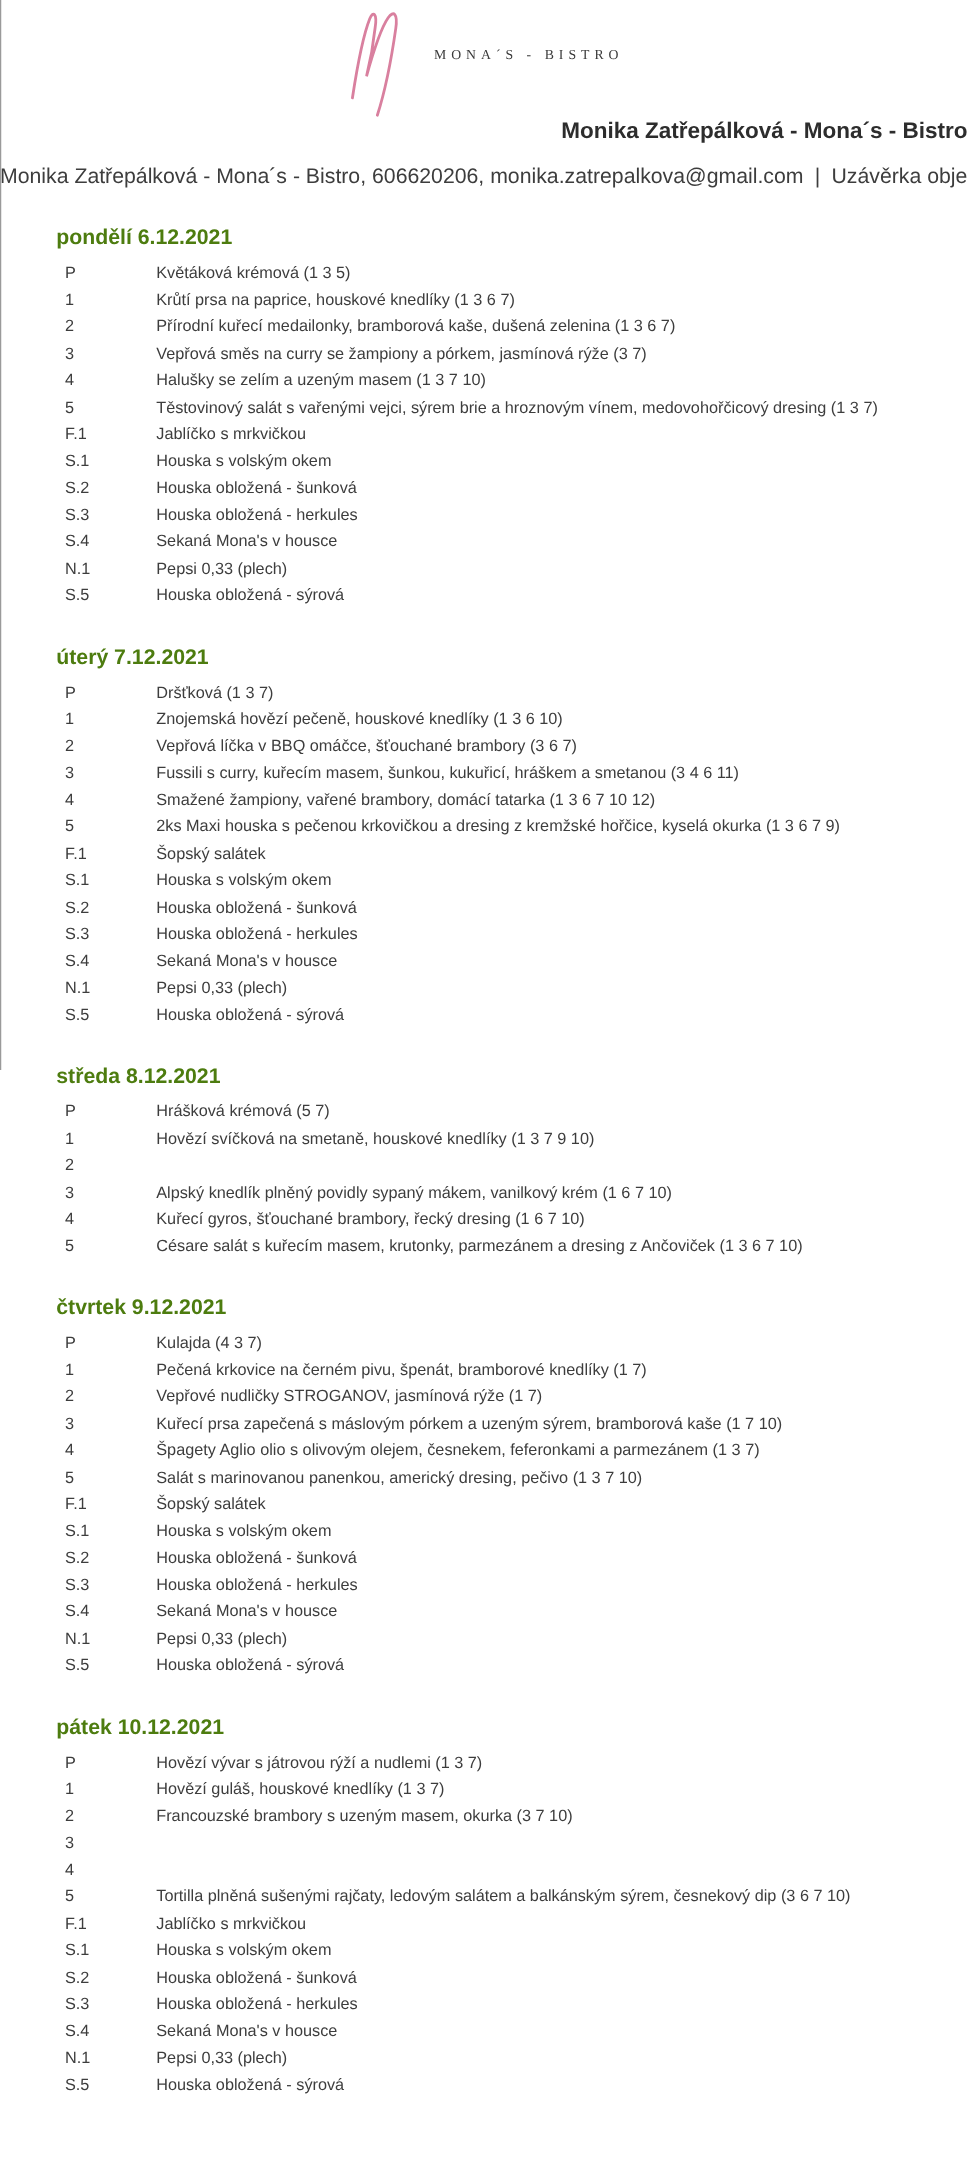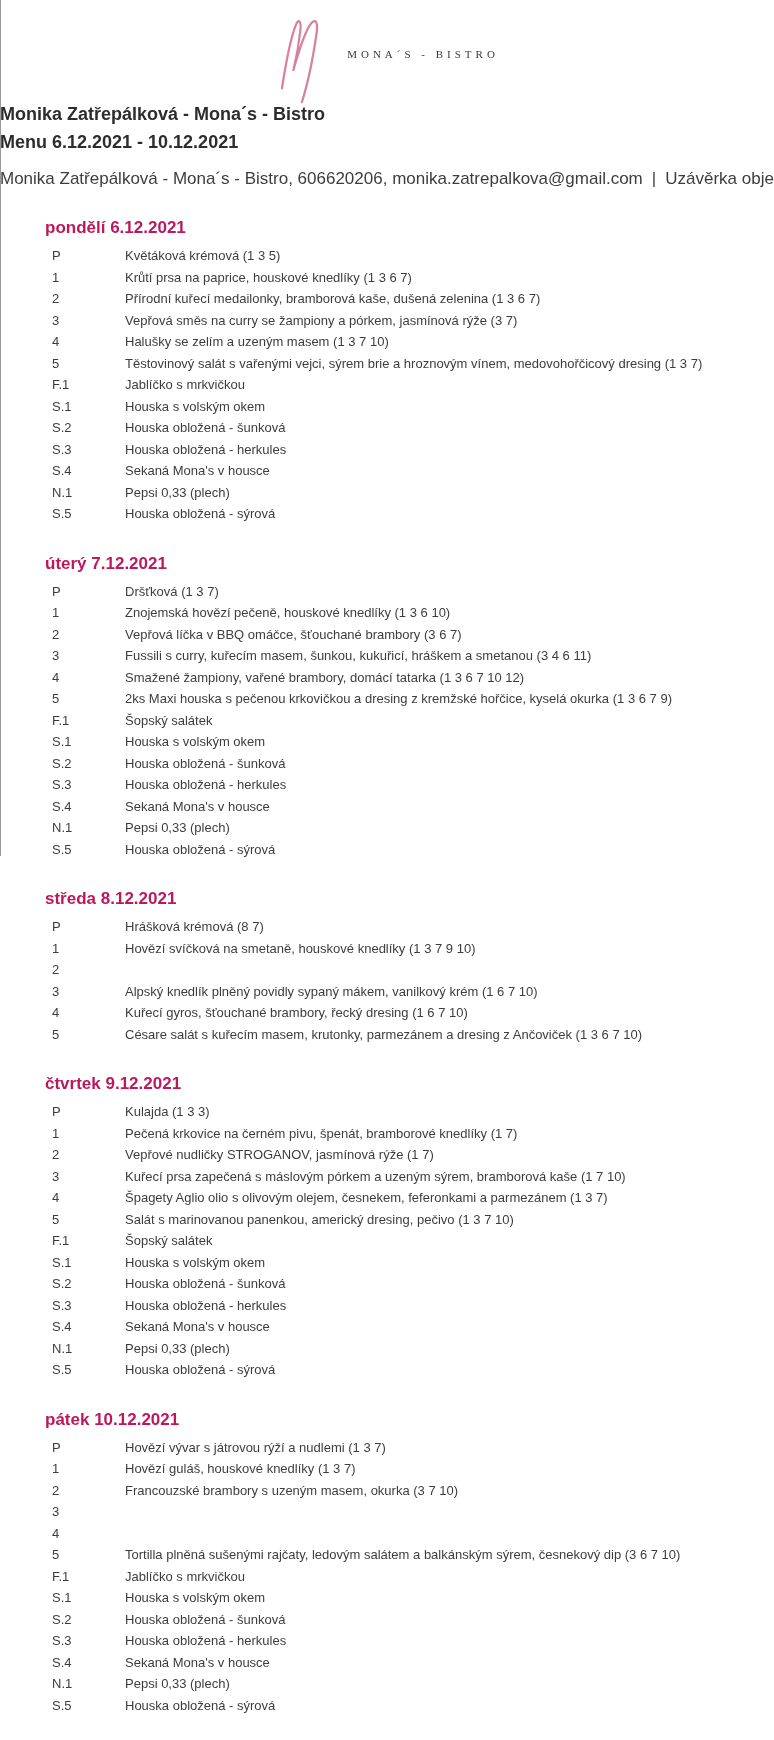--- a/index.html
+++ b/index.html
@@ -13,21 +13,21 @@
     overflow:hidden;
     font-family:"Liberation Sans", sans-serif;
     color:#3d3d3d;
   }
   .left-rule {
     position:absolute;
     left:0; top:0;
     width:1px; height:856px;
     background:#9a9a9a;
   }
-  .header { padding-top:10px; text-align:left; }
+  .header { padding-top:0; text-align:right; }
   .logo-row {
     display:flex;
     align-items:center;
     justify-content:center;
     height:88px;
     margin-bottom:2px;
   }
   .logo-m { width:52px; height:92px; margin-top:8px; }
   .brand-text {
     margin-left:20px;
@@ -47,21 +47,21 @@
     font-size:17px;
     color:#3d3d3d;
     white-space:nowrap;
   }
   .contact .sep { margin:0 9px; color:#3d3d3d; }
   .menu { padding:0 20px 0 45px; }
   .day { margin-top:28px; }
   .day-heading {
     font-size:17px;
     font-weight:bold;
-    color:#be185d;
+    color:#4d7c0f;
     margin-bottom:6px;
     line-height:22px;
   }
   .row { display:flex; font-size:13px; line-height:21.5px; color:#3d3d3d; }
   .code { width:80px; padding-left:7px; flex-shrink:0; }
   .item { flex:1; }
 </style>
 </head>
 <body>
 
@@ -70,21 +70,20 @@
 
   <div class="header">
     <div class="logo-row">
       <svg class="logo-m" viewBox="0 0 60 106">
         <path d="M 8 88 C 12 62 18 30 24 15 C 27 7 31 10 29 23 C 27 42 23 60 21 68 C 26 50 34 24 41 14 C 46 7 50 10 48 24 C 45 45 40 76 31 104" fill="none" stroke="#d9809f" stroke-width="2.6" stroke-linecap="round"></path>
       </svg>
       <span class="brand-text">MONA´S - BISTRO</span>
     </div>
     <div class="title">
       <div>Monika Zatřepálková - Mona´s - Bistro</div>
-      <div>Menu 6.12.2021 - 10.12.2021</div>
     </div>
     <div class="contact">
       <span>Monika Zatřepálková - Mona´s - Bistro, 606620206, monika.zatrepalkova@gmail.com</span><span class="sep">|</span><span>Uzávěrka objednávek: 20:00 předchozího dne</span>
     </div>
   </div>
 
   <div class="menu">
       <section class="day">
         <div class="day-heading">pondělí 6.12.2021</div>
         <div class="rows">
@@ -197,21 +196,21 @@
             <span class="code">S.5</span>
             <span class="item">Houska obložená - sýrová</span>
           </div>
         </div>
       </section>
       <section class="day">
         <div class="day-heading">středa 8.12.2021</div>
         <div class="rows">
           <div class="row">
             <span class="code">P</span>
-            <span class="item">Hrášková krémová (8 7)</span>
+            <span class="item">Hrášková krémová (5 7)</span>
           </div>
           <div class="row">
             <span class="code">1</span>
             <span class="item">Hovězí svíčková na smetaně, houskové knedlíky (1 3 7 9 10)</span>
           </div>
           <div class="row">
             <span class="code">2</span>
           </div>
           <div class="row">
             <span class="code">3</span>
@@ -225,21 +224,21 @@
             <span class="code">5</span>
             <span class="item">Césare salát s kuřecím masem, krutonky, parmezánem a dresing z Ančoviček (1 3 6 7 10)</span>
           </div>
         </div>
       </section>
       <section class="day">
         <div class="day-heading">čtvrtek 9.12.2021</div>
         <div class="rows">
           <div class="row">
             <span class="code">P</span>
-            <span class="item">Kulajda (1 3 3)</span>
+            <span class="item">Kulajda (4 3 7)</span>
           </div>
           <div class="row">
             <span class="code">1</span>
             <span class="item">Pečená krkovice na černém pivu, špenát, bramborové knedlíky (1 7)</span>
           </div>
           <div class="row">
             <span class="code">2</span>
             <span class="item">Vepřové nudličky STROGANOV, jasmínová rýže (1 7)</span>
           </div>
           <div class="row">

